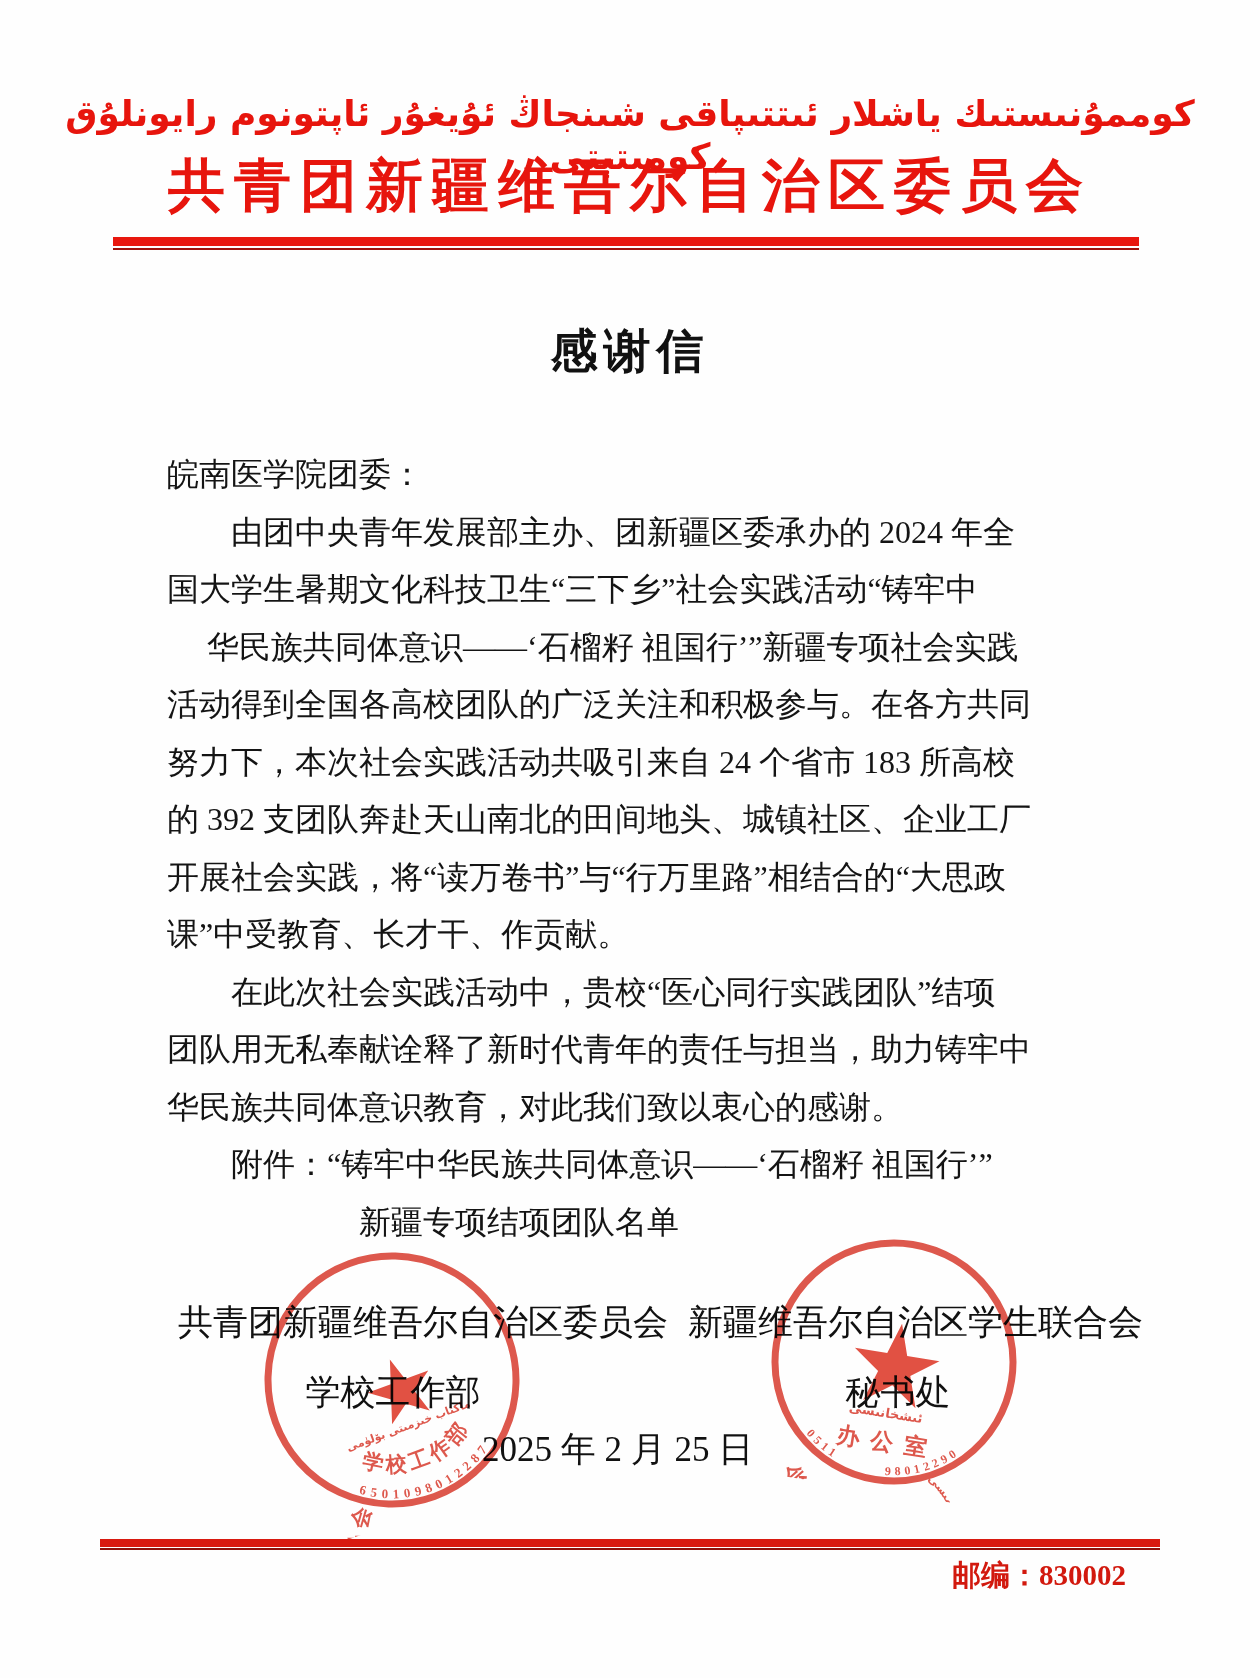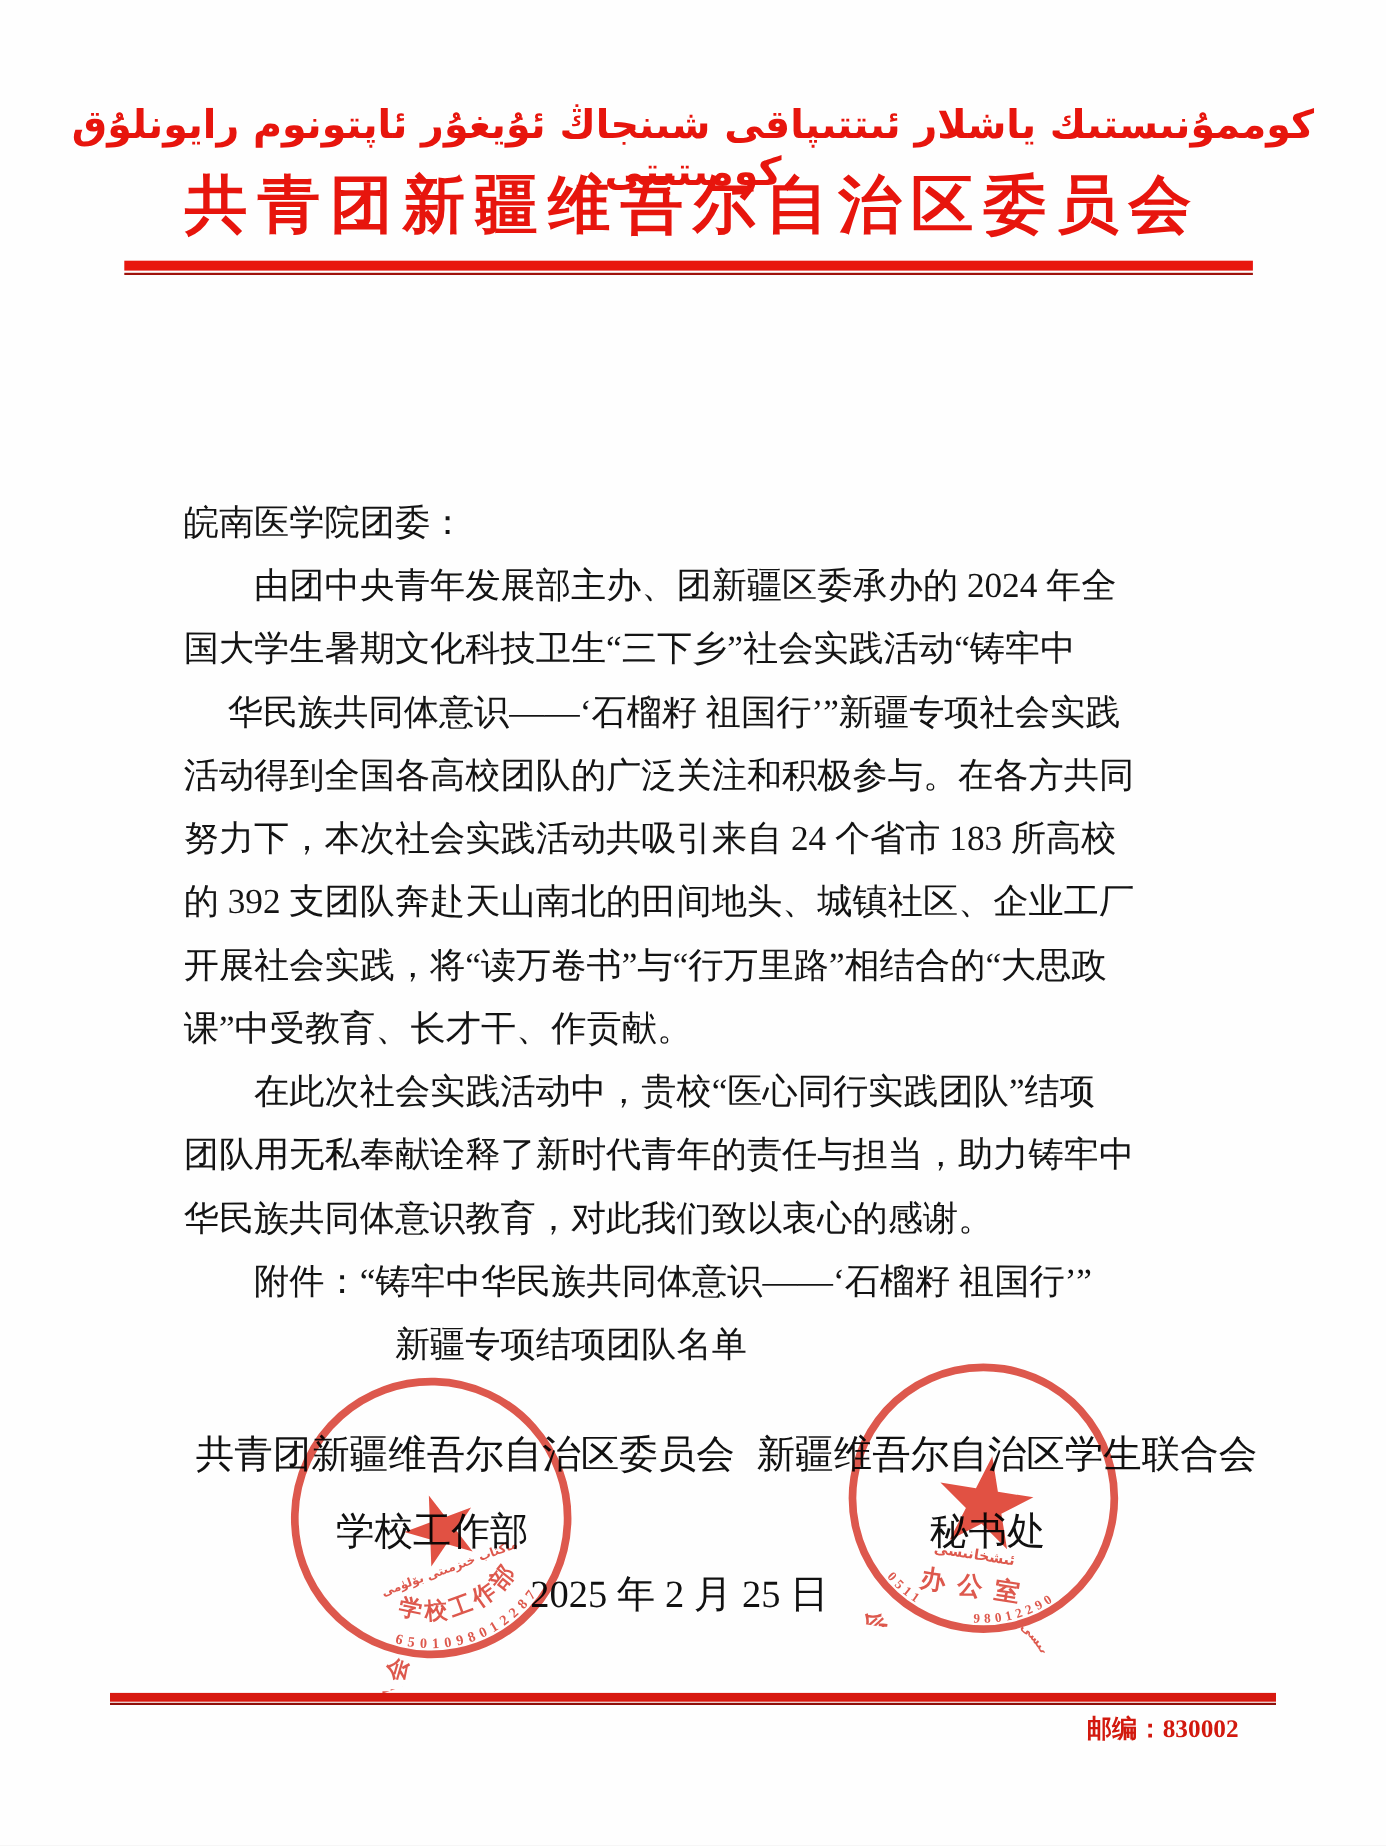--- a/index.html
+++ b/index.html
@@ -53,35 +53,36 @@
   
   .foot-rule{position:absolute; top:1539px; left:100px; right:100px;}
   .foot-rule .thick{height:8px; background:#d81910;}
   .foot-rule .thin{height:2px; background:#8e100a; margin-top:1px;}
   .foot-address{
     position:absolute; left:125px; top:1556px;
     font-size:29px; font-weight:bold; color:#d2190e; white-space:nowrap;
   }
   .foot-postcode{
     position:absolute; right:134px; top:1556px;
-    font-size:23px; font-weight:bold; color:#d2190e; white-space:nowrap;
+    font-size:29px; font-weight:bold; color:#d2190e; white-space:nowrap;
   }
 </style>
 </head>
 <body>
 
 <div class="page">
 
   <div class="uy-header">كوممۇنىستىك ياشلار ئىتتىپاقى شىنجاڭ ئۇيغۇر ئاپتونوم رايونلۇق كومىتېتى</div>
   <div class="cn-header">共青团新疆维吾尔自治区委员会</div>
   <div class="head-rule">
     <div class="thick"></div>
     <div class="thin"></div>
   </div>
 
+  <div class="letter-title">感谢信</div>
 
   <div class="body-block">
 
   <div class="body-line" style="text-indent: 0em;">皖南医学院团委：</div>
       <div class="body-line" style="text-indent: 2em;">由团中央青年发展部主办、团新疆区委承办的 2024 年全</div>
       <div class="body-line" style="text-indent: 0em;">国大学生暑期文化科技卫生“三下乡”社会实践活动“铸牢中</div>
       <div class="body-line" style="text-indent: 0em; margin-left: 40px;">华民族共同体意识——‘石榴籽 祖国行’”新疆专项社会实践</div>
       <div class="body-line" style="text-indent: 0em;">活动得到全国各高校团队的广泛关注和积极参与。在各方共同</div>
       <div class="body-line" style="text-indent: 0em;">努力下，本次社会实践活动共吸引来自 24 个省市 183 所高校</div>
       <div class="body-line" style="text-indent: 0em;">的 392 支团队奔赴天山南北的田间地头、城镇社区、企业工厂</div>

